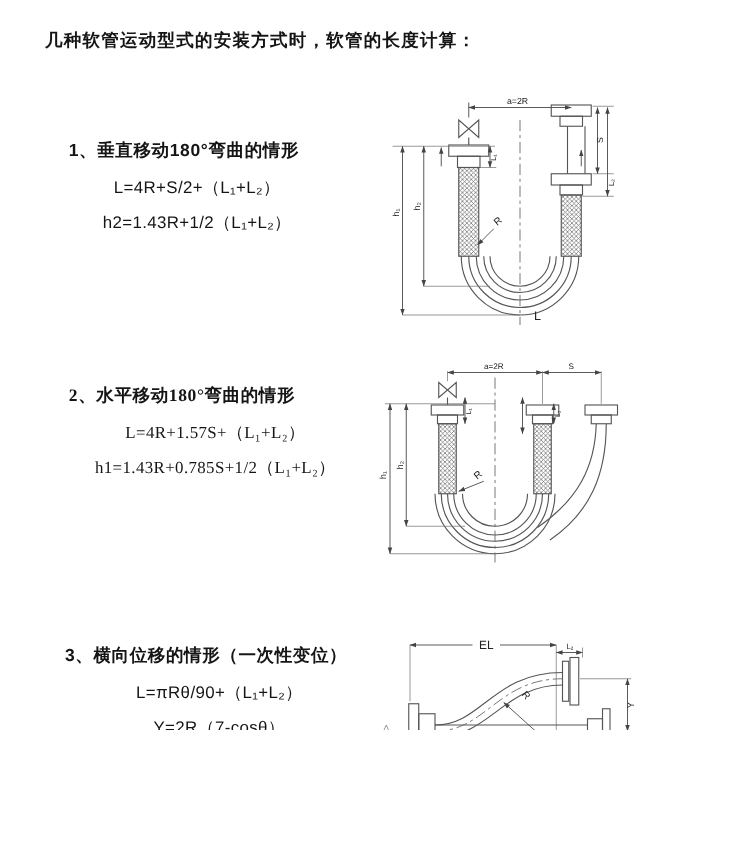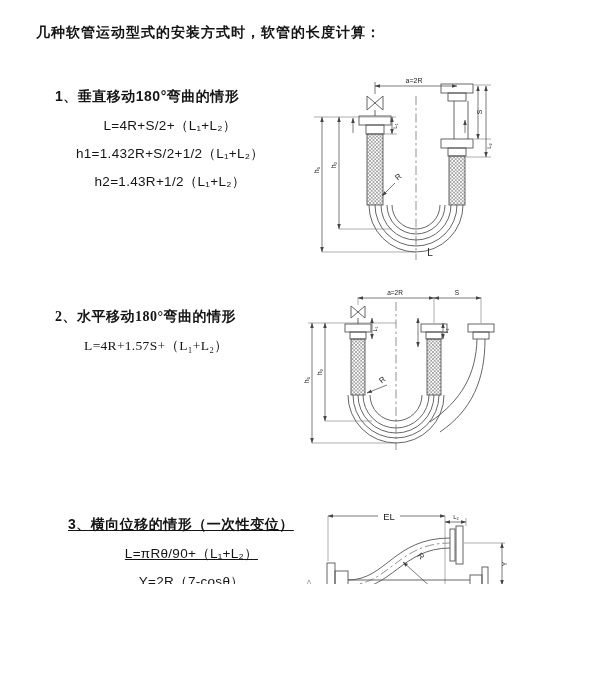--- a/index.html
+++ b/index.html
@@ -17,33 +17,33 @@
   .cl{stroke:#666;stroke-width:.7;fill:none;stroke-dasharray:9 3 2.5 3;}
   .braid{stroke:#555;stroke-width:.9;}
 </style>
 </head>
 <body>
 
 <div class="page">
 
   <div class="title">几种软管运动型式的安装方式时，软管的长度计算：</div>
 
-  <section class="sec" style="left:55px;top:88px;">
+  <section class="sec" style="left:55px;top:112px;">
     <div class="sec-heading">1、垂直移动180°弯曲的情形</div>
     <div class="formula">L=4R+S/2+（L₁+L₂）</div>
-    <div class="formula">h1=1.432R+S/2+1/2（L₁+L₂）</div>
     <div class="formula">h2=1.43R+1/2（L₁+L₂）</div>
   </section>
 
   <section class="sec" style="left:55px;top:308px;font-family:Liberation Serif, serif;">
     <div class="sec-heading">2、水平移动180°弯曲的情形</div>
     <div class="formula">L=4R+1.57S+（L₁+L₂）</div>
+    <div class="formula">h1=1.43R+0.785S+1/2（L₁+L₂）</div>
   </section>
 
-  <section class="sec" style="left:68px;top:516px;text-decoration:underline;">
+  <section class="sec" style="left:52px;top:516px;">
     <div class="sec-heading">3、横向位移的情形（一次性变位）</div>
     <div class="formula">L=πRθ/90+（L₁+L₂）</div>
     <div class="formula">Y=2R（7-cosθ）</div>
   </section>
 
   <svg class="diag" style="left:300px;top:70px;" width="285" height="195" viewBox="0 0 285 195">
     <defs>
       <marker id="arr1" viewBox="0 0 10 10" refX="9" refY="5" markerWidth="8" markerHeight="8" orient="auto-start-reverse">
         <path d="M0,1.8 L9.5,5 L0,8.2 Z" fill="#444"></path>
       </marker>

